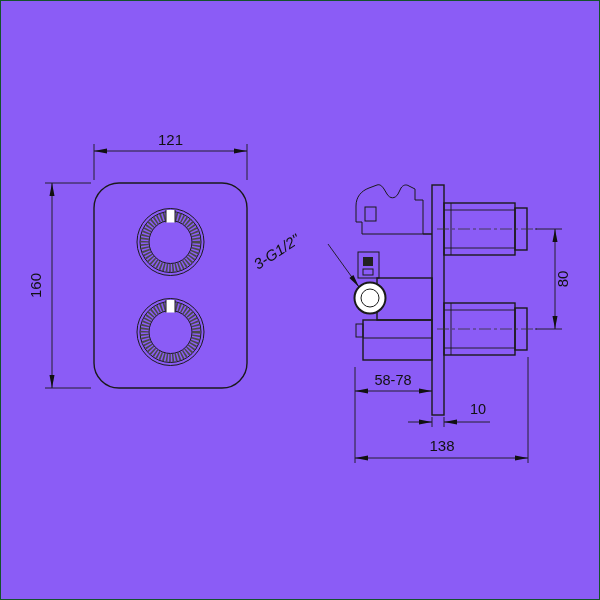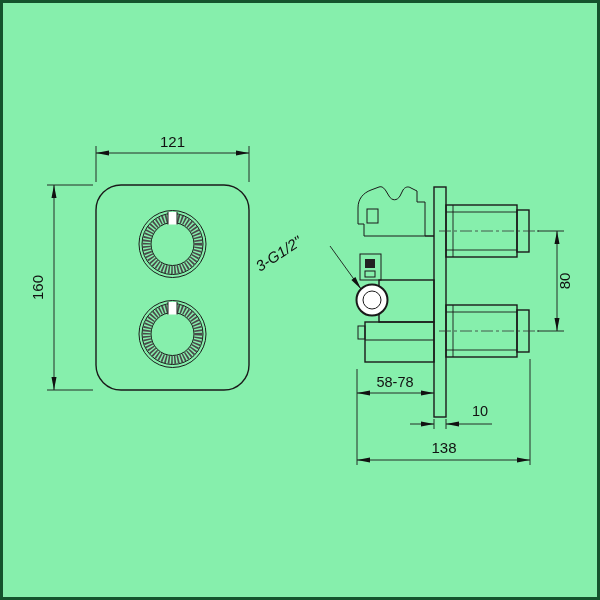--- a/index.html
+++ b/index.html
@@ -1,19 +1,19 @@
 <!DOCTYPE html>
 <html><head>
 <meta charset="utf-8">
 <style>
   html, body { margin: 0; padding: 0; background: #fff; }
   .canvas {
     width: 600px; height: 600px;
-    background: #86efac;
-    border: 3px solid #14532d;
+    background: #8b5cf6;
+    border: 1px solid #14532d;
     box-sizing: border-box;
     position: relative;
     font-family: "Liberation Sans", sans-serif;
   }
   svg { display: block; }
   .obj   { stroke: #1a1a1a; stroke-width: 1.4; fill: none; }
   .obj2  { stroke: #1a1a1a; stroke-width: 1;   fill: none; }
   .thin  { stroke: #1a1a1a; stroke-width: 0.9; fill: none; }
   .cl    { stroke: #333;    stroke-width: 0.8; fill: none; stroke-dasharray: 12 3 3 3; }
   .knurl { stroke: #4a4a4a; stroke-width: 8; fill: none; stroke-dasharray: 1.6 1.5; }

